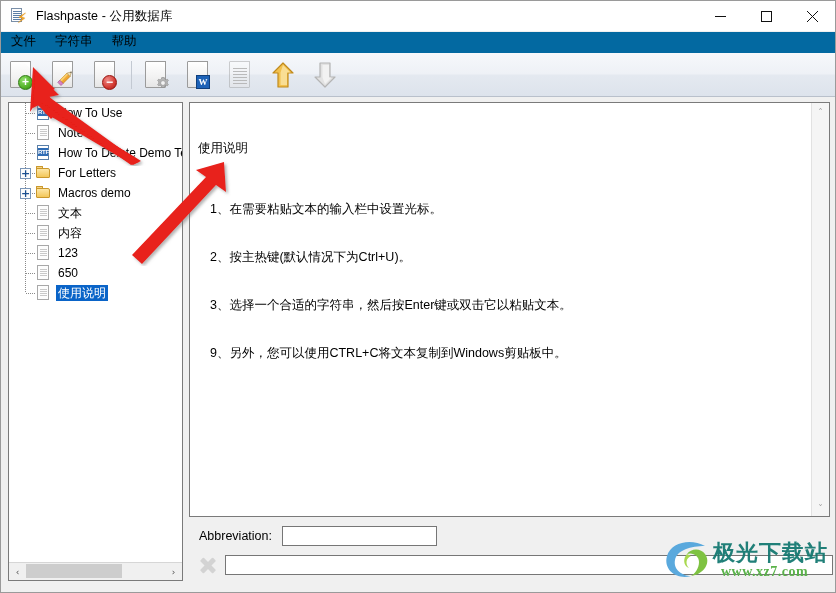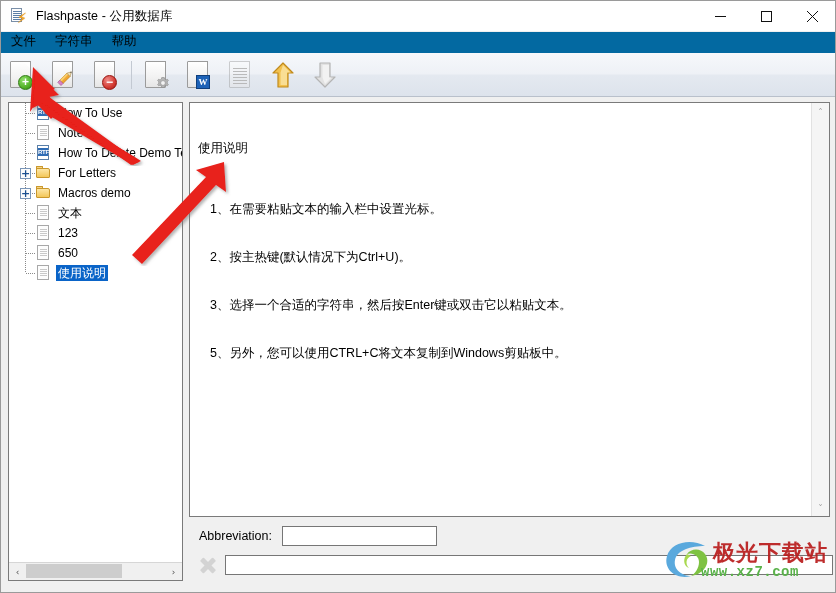--- a/index.html
+++ b/index.html
@@ -380,31 +380,31 @@
 
   
   .watermark {
     position: absolute; right: 6px; bottom: 4px;
     width: 168px; height: 52px;
     pointer-events: none;
   }
   .wm-text {
     position: absolute; left: 52px; top: 2px;
     font-size: 22px; font-weight: bold;
-    color: #b91c1c;
+    color: #0f766e;
     letter-spacing: 1px;
     opacity: .92;
     font-family: "DejaVu Sans", sans-serif;
   }
   .wm-url {
-    position: absolute; left: 40px; top: 28px;
+    position: absolute; left: 60px; top: 28px;
     font-size: 14px; font-weight: bold;
     color: #5ab24a;
     letter-spacing: .5px;
-    font-family: Liberation Mono, monospace;
+    font-family: Liberation Serif, serif;
   }
 </style>
 </head>
 <body>
 
 <div id="app">
 
   <div class="titlebar">
     <div class="title-icon">
       <div class="doc"></div>
@@ -563,20 +563,27 @@
           <div class="ticon">
             <div class="sheet"></div>
           </div>
           <span class="tlabel">文本</span>
         </div>
         <div class="tnode">
           <div class="tdots"></div>
           <div class="ticon">
             <div class="sheet"></div>
           </div>
+          <span class="tlabel">内容</span>
+        </div>
+        <div class="tnode">
+          <div class="tdots"></div>
+          <div class="ticon">
+            <div class="sheet"></div>
+          </div>
           <span class="tlabel">123</span>
         </div>
         <div class="tnode">
           <div class="tdots"></div>
           <div class="ticon">
             <div class="sheet"></div>
           </div>
           <span class="tlabel">650</span>
         </div>
         <div class="tnode selected">
@@ -596,21 +603,21 @@
       <div class="hs-arrow">›</div>
     </div>
   </div>
 
   <div class="content-pane">
     <div class="content-text">
       <span class="title-line">使用说明</span>
       <span class="li">1、在需要粘贴文本的输入栏中设置光标。</span>
       <span class="li">2、按主热键(默认情况下为Ctrl+U)。</span>
       <span class="li">3、选择一个合适的字符串，然后按Enter键或双击它以粘贴文本。</span>
-      <span class="li">5、另外，您可以使用CTRL+C将文本复制到Windows剪贴板中。</span>
+      <span class="li">9、另外，您可以使用CTRL+C将文本复制到Windows剪贴板中。</span>
     </div>
     <div class="vscroll">
       <div class="vs-arrow up">˄</div>
       <div class="vs-arrow down">˅</div>
     </div>
   </div>
 
   <div class="abbrev-row">
     <div class="abbrev-label">Abbreviation:</div>
     <input class="abbrev-input" type="text" placeholder="" style="">

